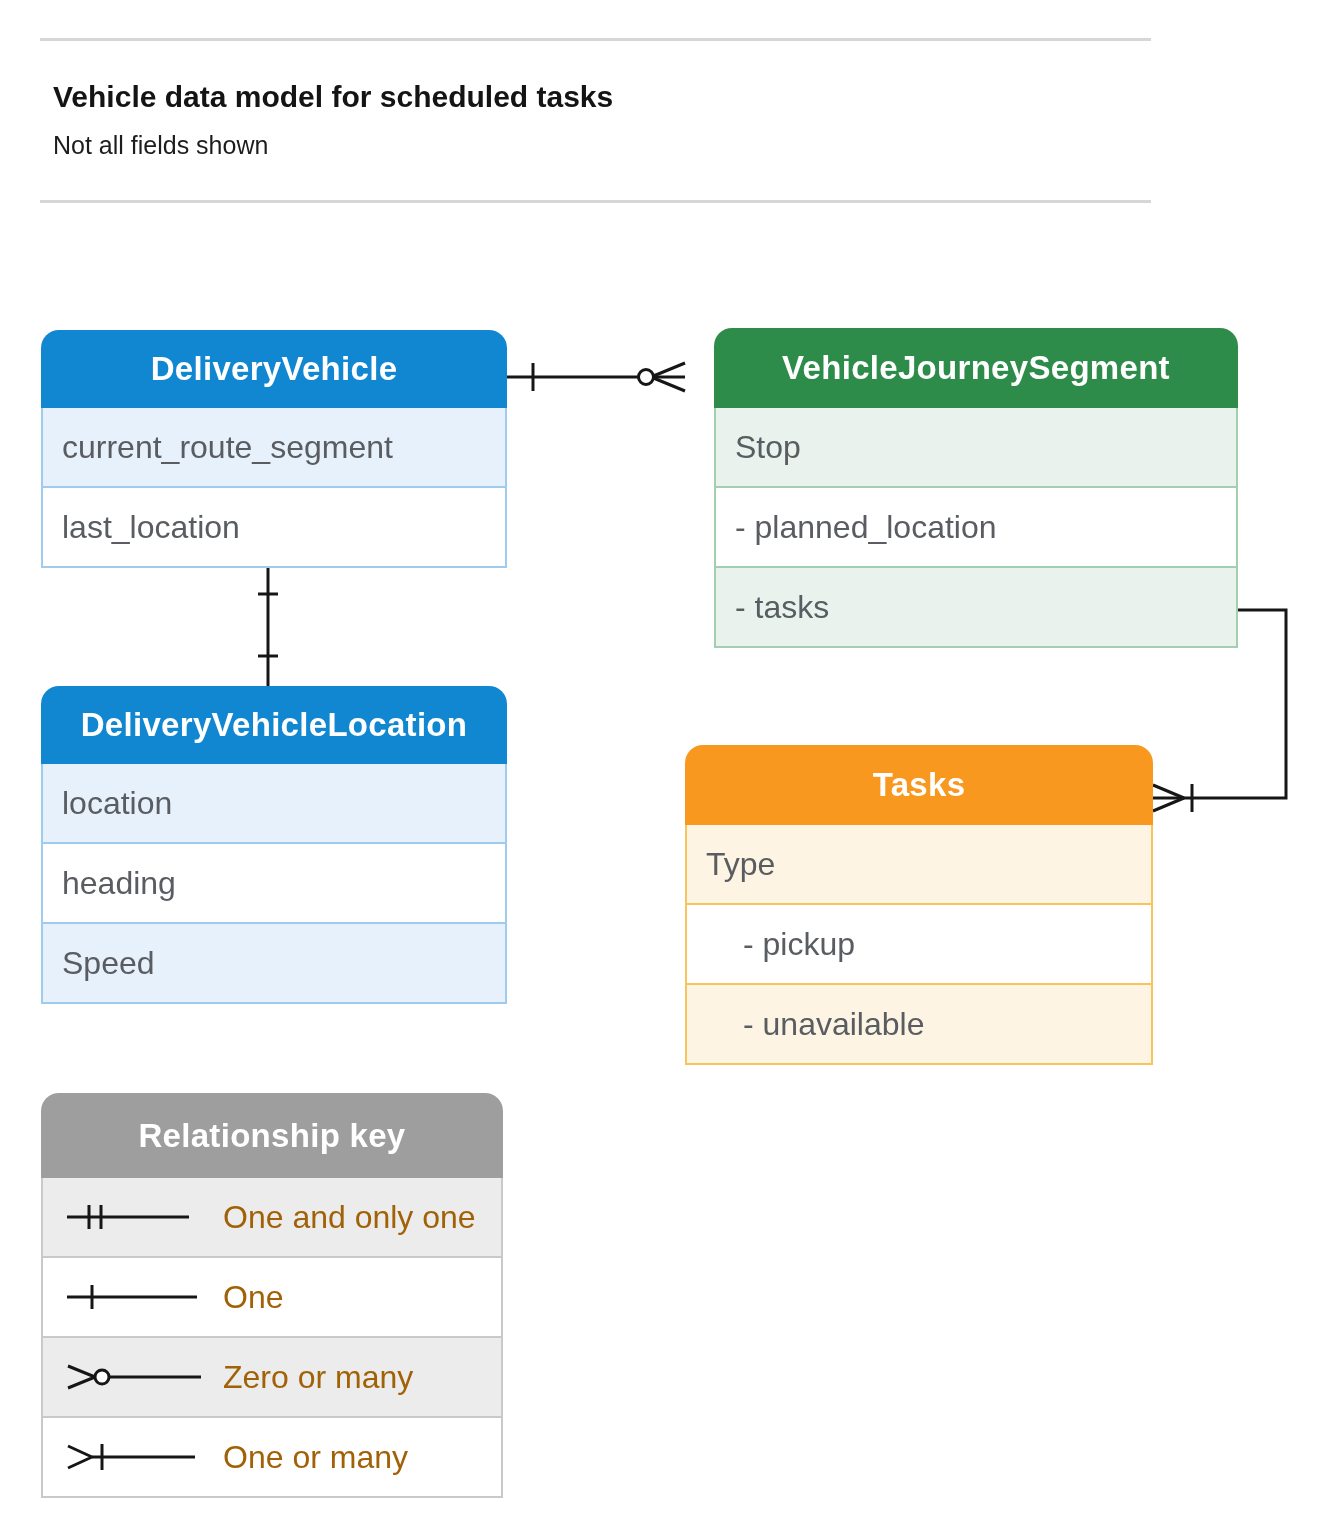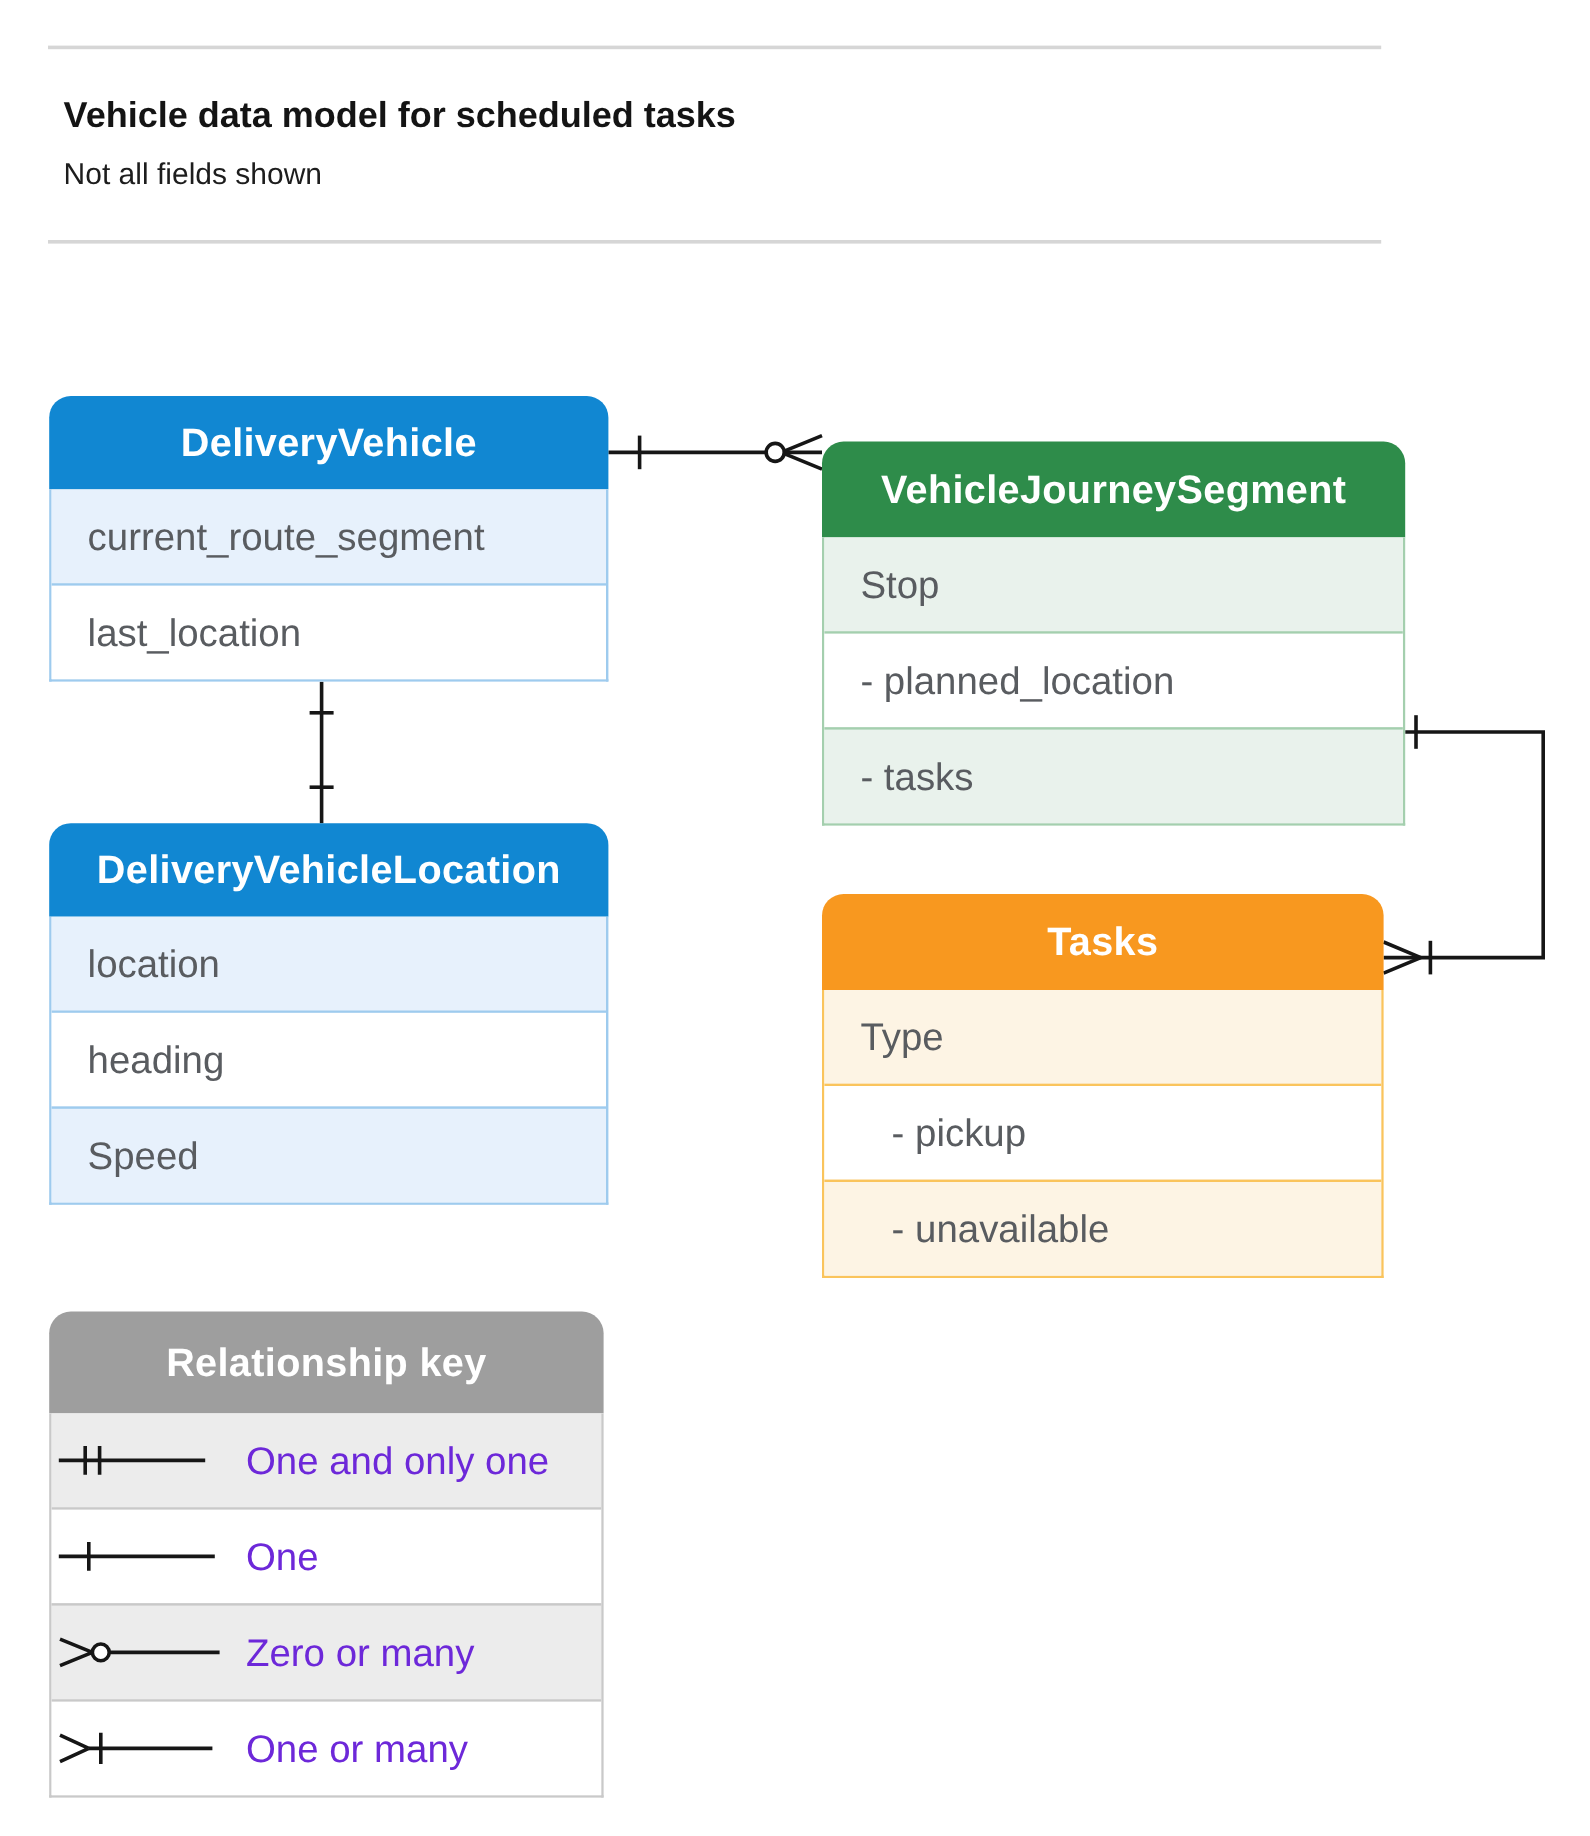--- a/index.html
+++ b/index.html
@@ -25,40 +25,40 @@
   .tbl .hdr{
     height:78px;border-radius:18px 18px 0 0;
     display:flex;align-items:center;justify-content:center;
     color:#ffffff;font-weight:bold;font-size:33px;letter-spacing:.3px;
     background:var(--hd);
   }
   .tbl.tall-hdr .hdr{height:80px;}
   .tbl .body{border:2px solid var(--bc);border-top:none;background:#fff;}
   .tbl .row{
     height:78px;display:flex;align-items:center;
-    padding-left:30px;font-size:32px;color:#595c60;background:#ffffff;
+    padding-left:19px;font-size:32px;color:#595c60;background:#ffffff;
   }
   .tbl .row.shade{background:var(--shade);}
   .tbl .row + .row{border-top:2px solid var(--bc);}
   .tbl .row.ind2{padding-left:56px;}
 
   .blue  {--hd:#1187d2;--bc:#9ecbee;--shade:#e7f1fc;}
   .green {--hd:#2e8c4a;--bc:#a4cfae;--shade:#e9f2ec;}
   .orange{--hd:#f8981f;--bc:#fac45c;--shade:#fdf4e4;}
   .gray  {--hd:#9e9e9e;--bc:#c9c9c9;--shade:#ececec;}
 
   #tbl-delivery-vehicle        {left:41px; top:330px;width:466px;}
-  #tbl-vehicle-journey-segment {left:685px;top:328px;width:486px;margin-top:40px;}
+  #tbl-vehicle-journey-segment {left:714px;top:328px;width:524px;}
   #tbl-delivery-vehicle-location{left:41px;top:686px;width:466px;}
   #tbl-tasks                   {left:685px;top:745px;width:468px;}
 
   
   #key{left:41px;top:1093px;width:462px;}
   #key .hdr{height:85px;}
-  #key .row{padding-left:4px;color:#6d28d9;}
+  #key .row{padding-left:22px;color:#a16207;}
   .sym{flex:0 0 158px;display:flex;align-items:center;}
   .sym svg{display:block;}
 
   
   #connectors{position:absolute;left:0;top:0;pointer-events:none;}
 </style>
 </head>
 <body>
 
 <div class="rule rule-top"></div>

